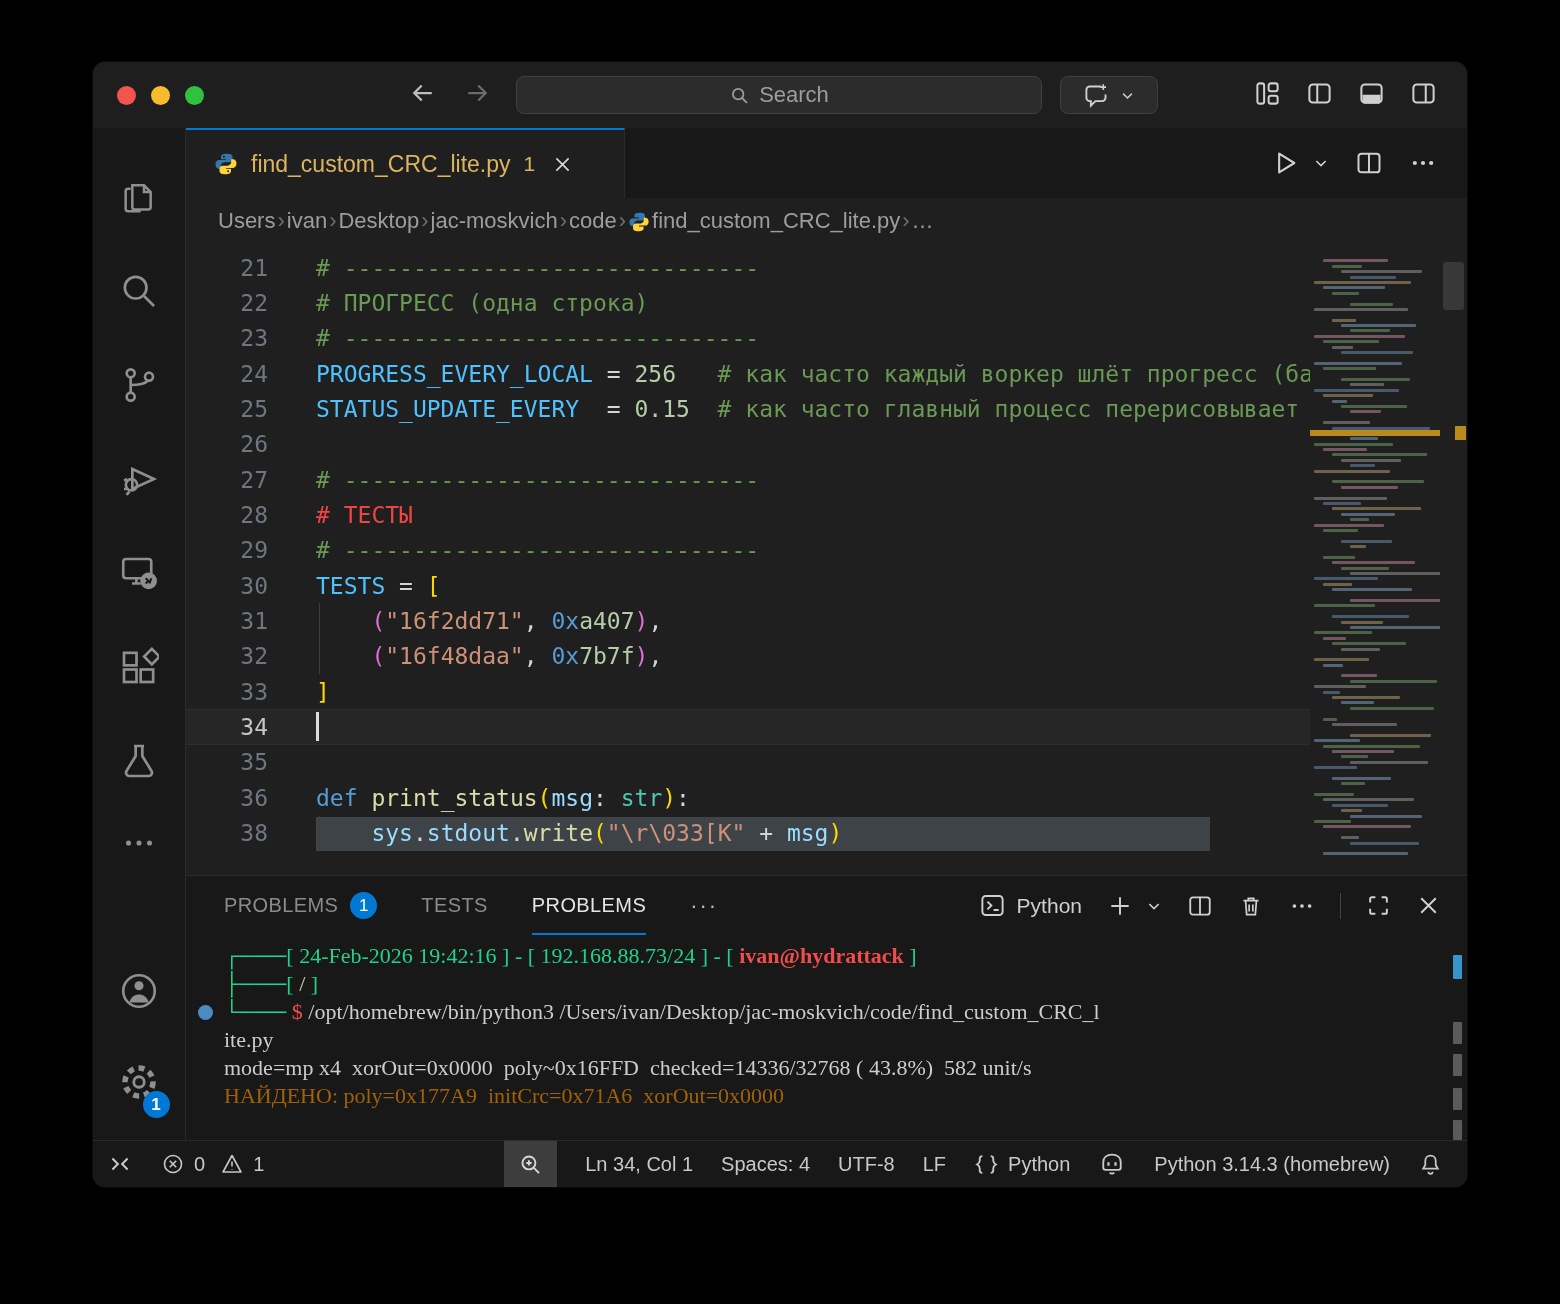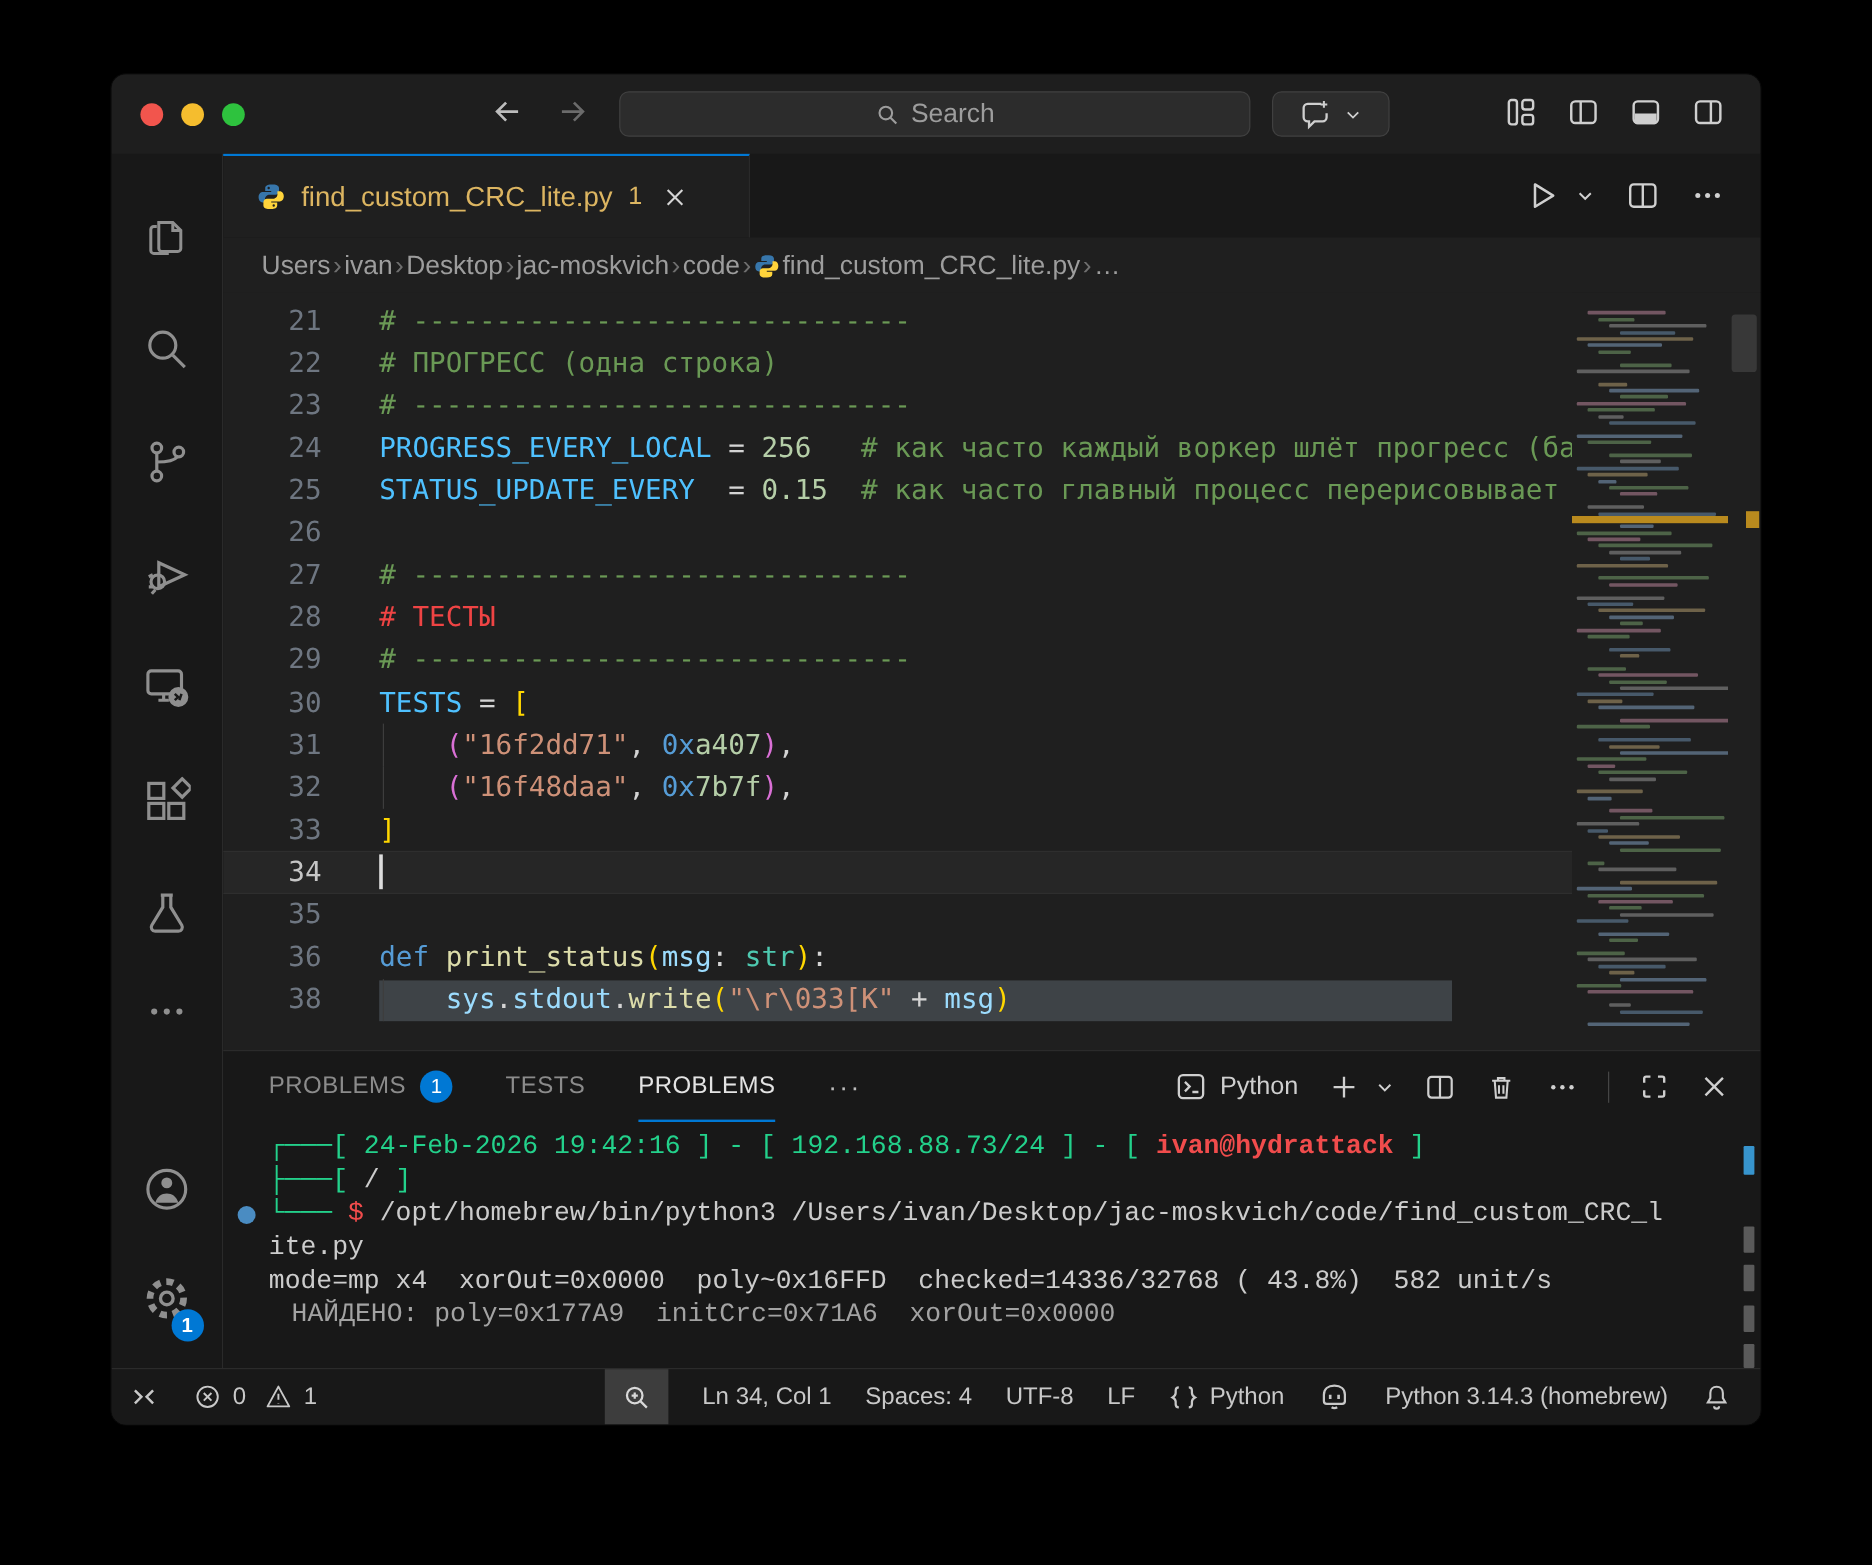--- a/index.html
+++ b/index.html
@@ -51,21 +51,21 @@
   
   .panel{height:264px;flex:none;background:#181818;border-top:1px solid #2b2b2b;display:flex;flex-direction:column;}
   .panelhead{height:59px;flex:none;display:flex;align-items:center;padding-left:38px;}
   .ptab{display:flex;align-items:center;gap:12px;height:100%;margin-right:44px;color:#8b8b8b;font-size:20px;letter-spacing:.4px;border-bottom:2px solid transparent;box-sizing:border-box;padding-top:2px;}
   .ptab.active{color:#e4e4e4;border-bottom-color:#0078d4;}
   .pbadge{background:#0078d4;color:#fff;min-width:27px;height:27px;border-radius:14px;font-size:17px;display:flex;align-items:center;justify-content:center;}
   .pmore{color:#bdbdbd;font-size:22px;letter-spacing:2px;margin-right:30px;}
   .panel-actions{margin-left:auto;display:flex;align-items:center;gap:25px;padding-right:26px;}
   .pa-label{color:#cfcfcf;font-size:21px;}
   .pa-div{width:1px;height:26px;background:#454545;}
-  .termwrap{flex:1;position:relative;font-family:Liberation Mono, monospace;overflow:hidden;}
+  .termwrap{flex:1;position:relative;font-family:Liberation Serif, serif;overflow:hidden;}
   .termlines{padding:7px 0 0 38px;position:relative;}
   .trow{height:28px;line-height:28px;white-space:pre;font-size:22px;position:relative;}
   .cmd-dot{position:absolute;left:-26px;top:7px;width:15px;height:15px;border-radius:50%;background:#4a8cc2;}
   .tscroll{position:absolute;right:5px;top:0;bottom:0;width:9px;}
   .tmark{position:absolute;left:0;width:9px;border-radius:1px;}
   
   .statusbar{height:47px;flex:none;background:#181818;border-top:1px solid #2b2b2b;display:flex;align-items:center;justify-content:space-between;color:#c8c8c8;font-size:20px;padding:0 24px 0 14px;box-sizing:border-box;}
   .sb-left{display:flex;align-items:center;gap:28px;height:100%;}
   .sb-right{display:flex;align-items:center;gap:28px;height:100%;}
   .sb-item{display:flex;align-items:center;gap:9px;height:100%;}
@@ -545,21 +545,21 @@
             </span>
           </div>
         </div>
         <div class="termwrap">
           <div class="termlines">
               <div class="trow"><span style="color: rgb(35, 209, 139);">┌───</span><span style="color: rgb(35, 209, 139);">[ 24-Feb-2026 19:42:16 ] - [ 192.168.88.73/24 ] - [ </span><span style="color: rgb(241, 76, 76); font-weight: bold;">ivan@hydrattack</span><span style="color: rgb(35, 209, 139);"> ]</span></div>
               <div class="trow"><span style="color: rgb(35, 209, 139);">├───</span><span style="color: rgb(35, 209, 139);">[ </span><span style="color: rgb(204, 204, 204);">/</span><span style="color: rgb(35, 209, 139);"> ]</span></div>
               <div class="trow"><div class="cmd-dot"></div><span style="color: rgb(35, 209, 139);">└───</span><span style="color: rgb(204, 204, 204);"> </span><span style="color: rgb(241, 76, 76);">$</span><span style="color: rgb(204, 204, 204);"> /opt/homebrew/bin/python3 /Users/ivan/Desktop/jac-moskvich/code/find_custom_CRC_l</span></div>
               <div class="trow"><span style="color: rgb(204, 204, 204);">ite.py</span></div>
               <div class="trow"><span style="color: rgb(204, 204, 204);">mode=mp x4  xorOut=0x0000  poly~0x16FFD  checked=14336/32768 ( 43.8%)  582 unit/s</span></div>
-              <div class="trow"><span style="color: #a3a3a3; margin-left: 19px;">НАЙДЕНО: poly=0x177A9  initCrc=0x71A6  xorOut=0x0000</span></div>
+              <div class="trow"><span style="color: #a16207;">НАЙДЕНО: poly=0x177A9  initCrc=0x71A6  xorOut=0x0000</span></div>
             </div>
           <div class="tscroll">
             <div class="tmark" style="top:20px;height:24px;background:#3794cd"></div>
             <div class="tmark" style="top:87px;height:22px;background:#5a5a5a"></div>
             <div class="tmark" style="top:119px;height:22px;background:#5a5a5a"></div>
             <div class="tmark" style="top:153px;height:22px;background:#5a5a5a"></div>
             <div class="tmark" style="top:185px;height:20px;background:#5a5a5a"></div>
           </div>
         </div>
       </div>

